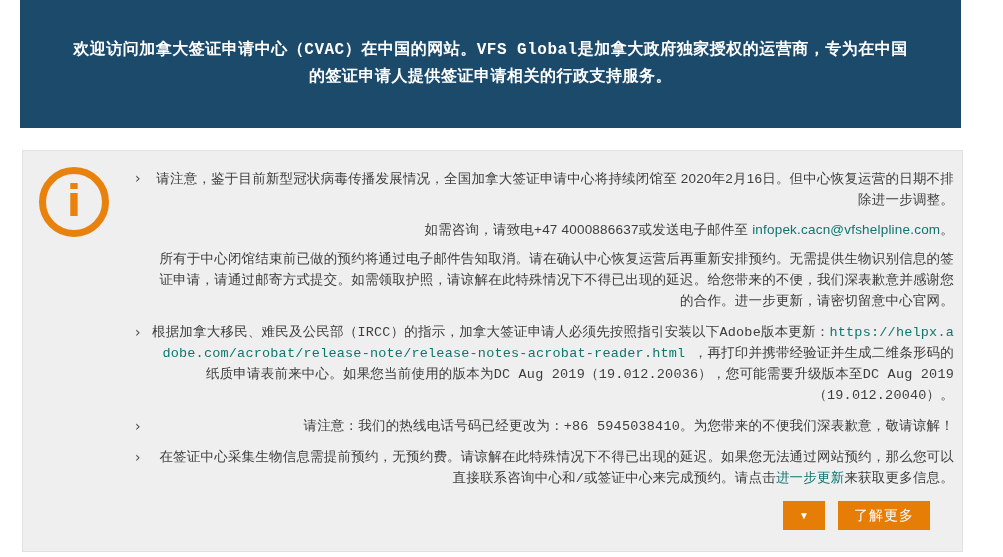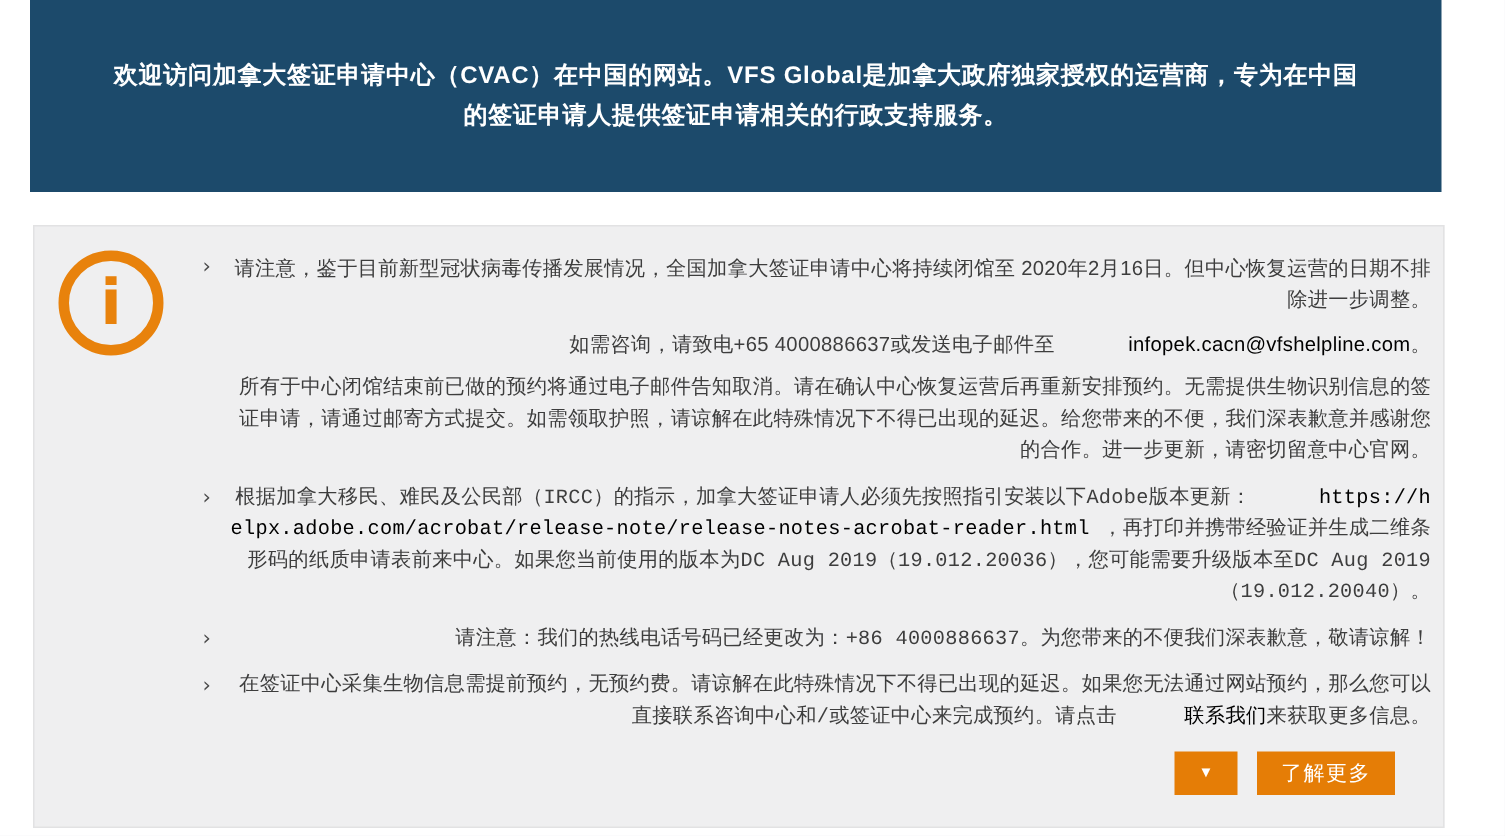--- a/index.html
+++ b/index.html
@@ -12,20 +12,21 @@
 
   
   .banner {
     position: absolute;
     left: 20px; top: 0;
     width: 941px; height: 128px;
     background: #1c4a6b;
     display: flex;
     align-items: center;
     justify-content: center;
+    font-family: Liberation Mono, monospace;
   }
   .banner-text {
     max-width: 845px;
     text-align: center;
     color: #ffffff;
     font-size: 16px;
     font-weight: bold;
     line-height: 27px;
     letter-spacing: 0.5px;
   }
@@ -70,25 +71,24 @@
   .btext p {
     font-size: 13.5px;
     line-height: 21px;
     margin-bottom: 9px;
     letter-spacing: 0.2px;
     text-align: right;
   }
   .btext p:last-child { margin-bottom: 0; font-family: Liberation Mono, monospace; }
 
   a.olink {
-    color: #000000;
+    color: #0f766e;
     text-decoration: none;
     cursor: pointer;
     word-break: break-all;
-    margin-left: 45px;
   }
 
   
   .btn-row {
     display: flex;
     justify-content: flex-end;
     align-items: center;
     gap: 13px;
     margin: 12px 24px 4px 0;
   }
@@ -117,47 +117,47 @@
     </div>
   </div>
 
   <div class="content">
 
     <div class="bullet">
       <span class="chev">›</span>
       <div class="btext">
         <p>请注意，鉴于目前新型冠状病毒传播发展情况，全国加拿大签证申请中心将持续闭馆至 2020年2月16日。但中心恢复运营的日期不排除进一步调整。</p>
         <p>
-          <span>如需咨询，请致电+65 4000886637或发送电子邮件至 </span><a class="olink">infopek.cacn@vfshelpline.com</a><span>。</span>
+          <span>如需咨询，请致电+47 4000886637或发送电子邮件至 </span><a class="olink">infopek.cacn@vfshelpline.com</a><span>。</span>
         </p>
         <p>所有于中心闭馆结束前已做的预约将通过电子邮件告知取消。请在确认中心恢复运营后再重新安排预约。无需提供生物识别信息的签证申请，请通过邮寄方式提交。如需领取护照，请谅解在此特殊情况下不得已出现的延迟。给您带来的不便，我们深表歉意并感谢您的合作。进一步更新，请密切留意中心官网。</p>
       </div>
     </div>
 
     <div class="bullet">
       <span class="chev">›</span>
       <div class="btext">
         <p>
           <span>根据加拿大移民、难民及公民部（IRCC）的指示，加拿大签证申请人必须先按照指引安装以下Adobe版本更新：</span><a class="olink">https://helpx.adobe.com/acrobat/release-note/release-notes-acrobat-reader.html</a><span> ，再打印并携带经验证并生成二维条形码的纸质申请表前来中心。如果您当前使用的版本为DC Aug 2019（19.012.20036），您可能需要升级版本至DC Aug 2019（19.012.20040）。</span>
         </p>
       </div>
     </div>
 
     <div class="bullet">
       <span class="chev">›</span>
       <div class="btext">
-        <p>请注意：我们的热线电话号码已经更改为：+86 4000886637。为您带来的不便我们深表歉意，敬请谅解！</p>
+        <p>请注意：我们的热线电话号码已经更改为：+86 5945038410。为您带来的不便我们深表歉意，敬请谅解！</p>
       </div>
     </div>
 
     <div class="bullet">
       <span class="chev">›</span>
       <div class="btext">
         <p>
-          <span>在签证中心采集生物信息需提前预约，无预约费。请谅解在此特殊情况下不得已出现的延迟。如果您无法通过网站预约，那么您可以直接联系咨询中心和/或签证中心来完成预约。请点击</span><a class="olink">联系我们</a><span>来获取更多信息。</span>
+          <span>在签证中心采集生物信息需提前预约，无预约费。请谅解在此特殊情况下不得已出现的延迟。如果您无法通过网站预约，那么您可以直接联系咨询中心和/或签证中心来完成预约。请点击</span><a class="olink">进一步更新</a><span>来获取更多信息。</span>
         </p>
       </div>
     </div>
 
     <div class="btn-row">
       <button class="btn collapse">
         <span>▼</span>
       </button>
       <button class="btn more">了解更多</button>
     </div>

